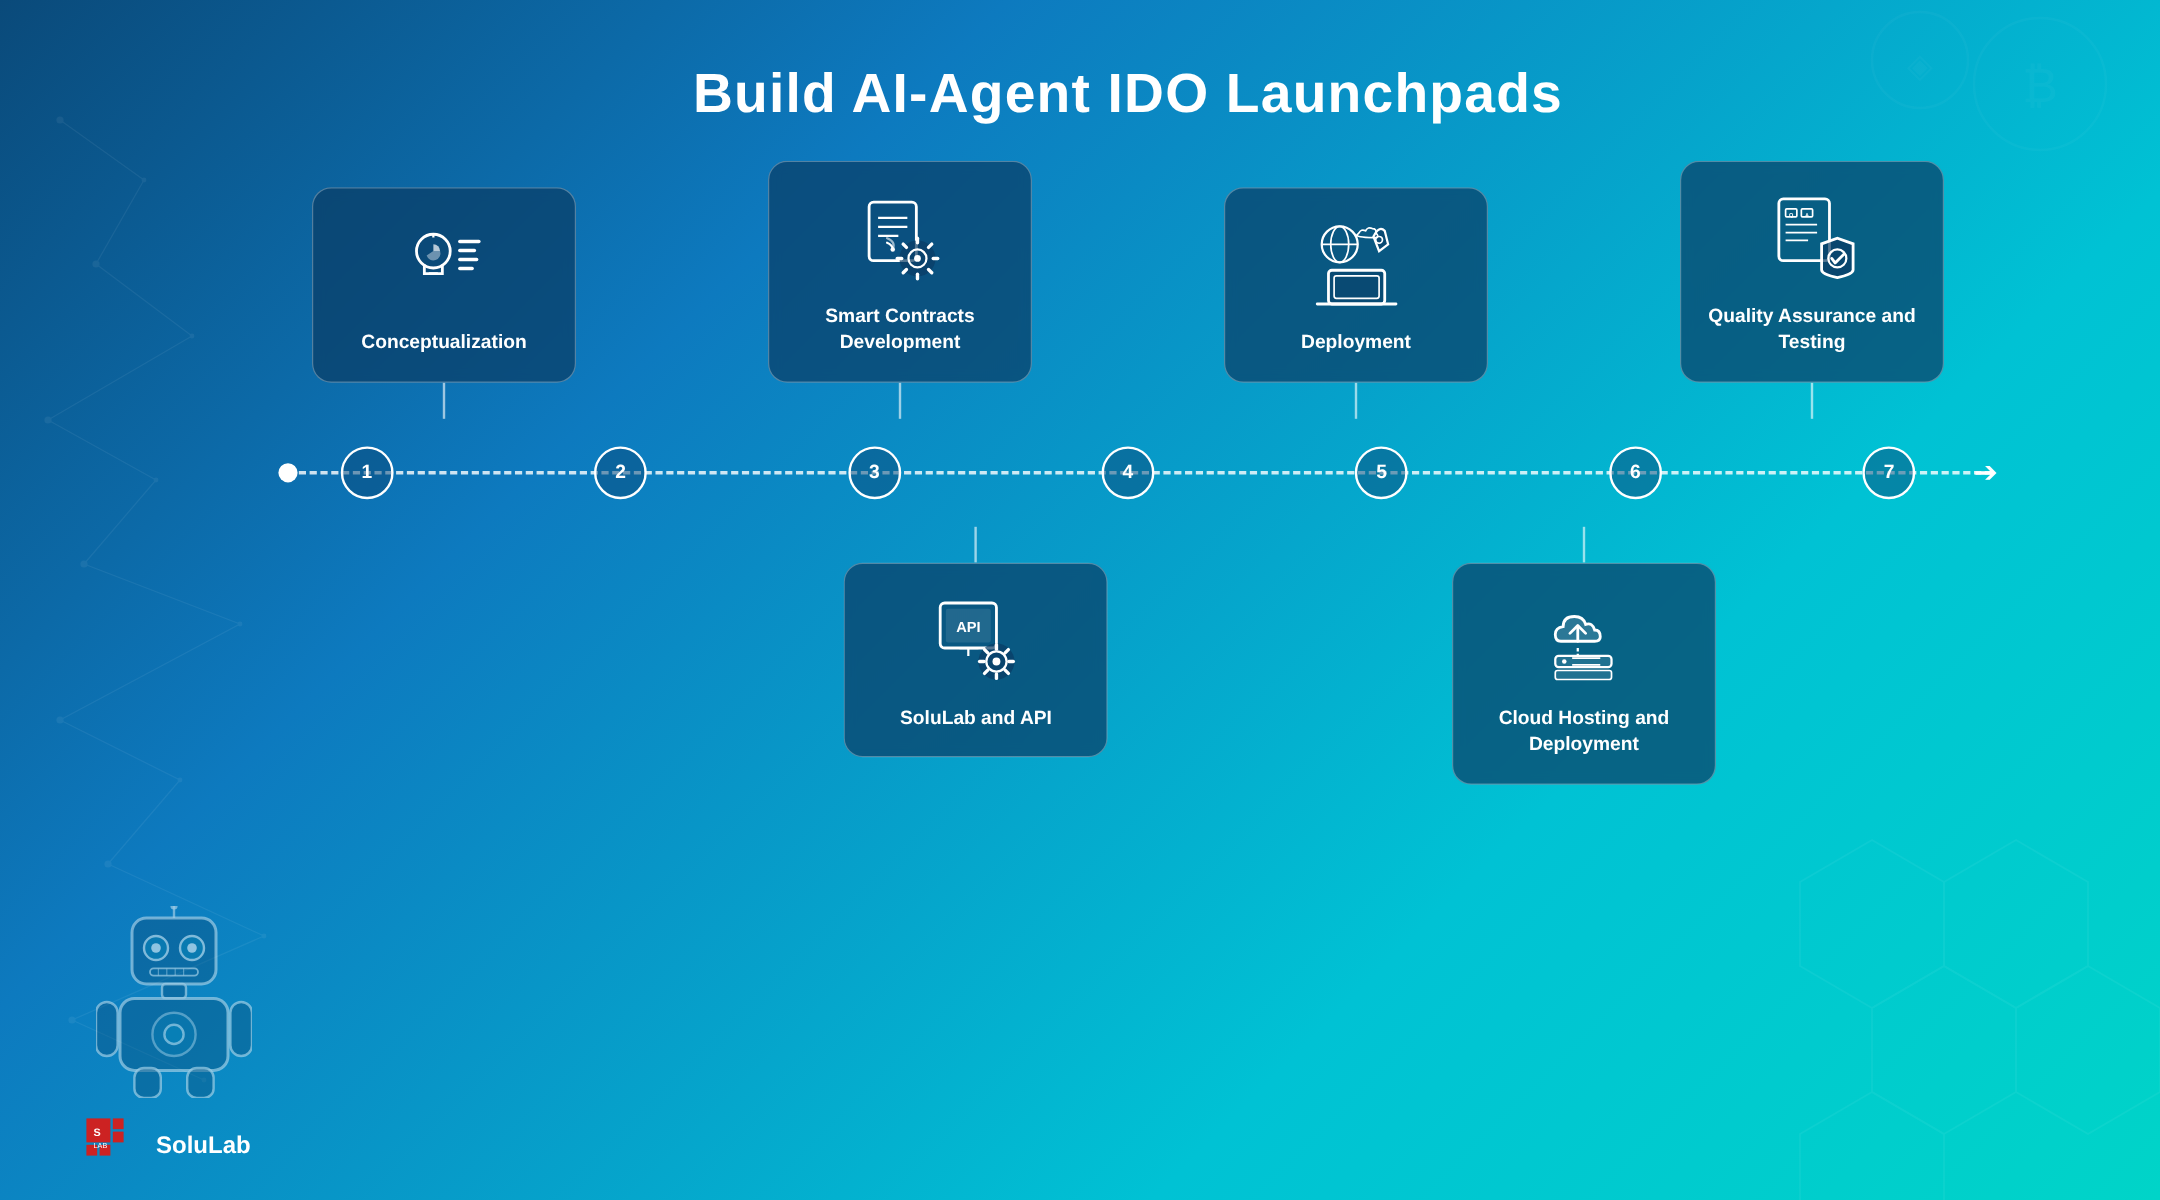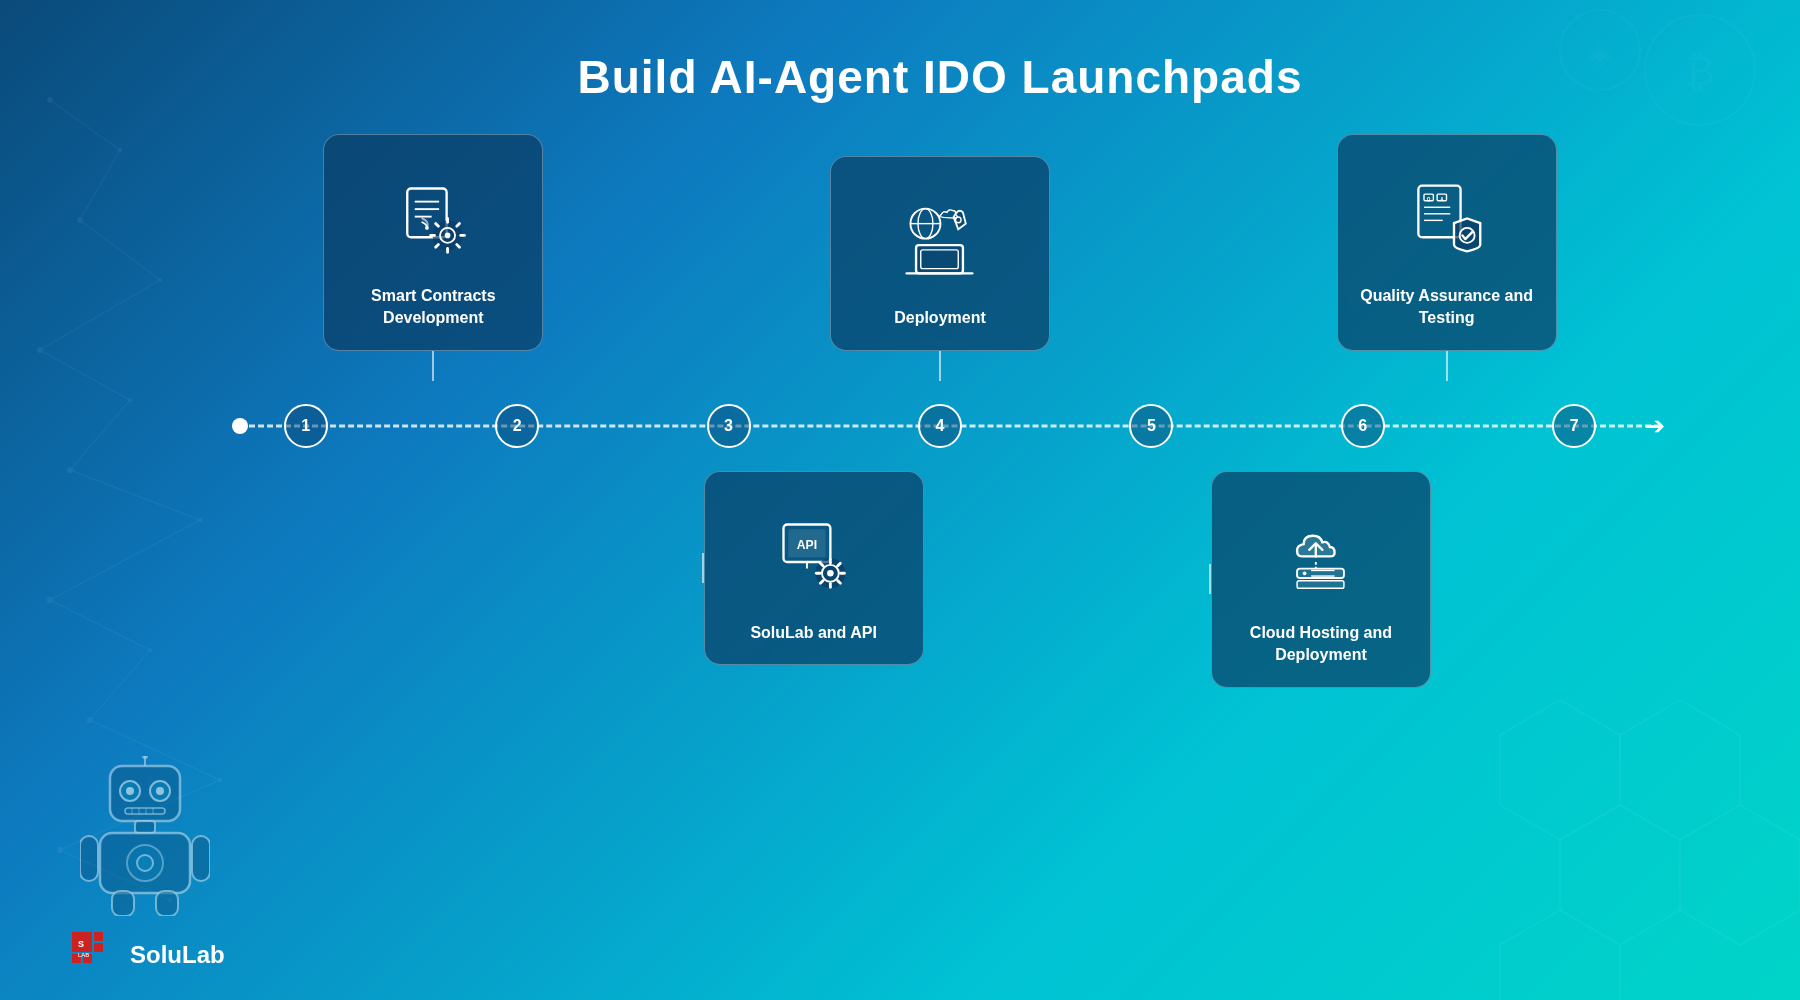--- a/index.html
+++ b/index.html
@@ -127,28 +127,27 @@
       align-items: flex-start;
       padding: 0 20px;
     }
 
     
     .card {
       width: 220px;
       background: rgba(10, 60, 100, 0.7);
       border: 1.5px solid rgba(255,255,255,0.3);
       border-radius: 16px;
-      padding: 43px 20px 20px;
+      padding: 23px 20px 20px;
       display: flex;
       flex-direction: column;
       align-items: center;
       text-align: center;
       color: white;
       backdrop-filter: blur(5px);
-      gap: 12px;
     }
 
     .card-icon {
       width: 80px;
       height: 80px;
       display: flex;
       align-items: center;
       justify-content: center;
       margin-bottom: 15px;
     }
@@ -183,21 +182,21 @@
       gap: 10px;
     }
 
     .logo-icon {
       width: 50px;
       height: 50px;
     }
 
     .logo-text {
       color: white;
-      font-size: 24px;
+      font-size: 20px;
       font-weight: 700;
     }
 
     
     .vert-line-top {
       width: 2px;
       height: 30px;
       background: rgba(255,255,255,0.6);
       margin: 0 auto;
     }
@@ -209,21 +208,21 @@
     }
 
     .top-card-wrapper {
       display: flex;
       flex-direction: column;
       align-items: center;
     }
 
     .bottom-card-wrapper {
       display: flex;
-      flex-direction: row;
+      flex-direction: column;
       align-items: center;
     }
 
     .spacer-card {
       width: 220px;
     }
 
     
     .bg-svg {
       position: absolute;
@@ -286,20 +285,43 @@
 </svg>
 
 <div class="main-content">
 
   <h1 class="title">Build AI-Agent IDO Launchpads</h1>
 
   <div class="process-container">
 
     <div class="top-row">
 
+      <div class="top-card-wrapper">
+        <div class="card">
+          <div class="card-icon">
+            <svg viewBox="0 0 80 80" fill="none" xmlns="http://www.w3.org/2000/svg">
+
+              <circle cx="30" cy="28" r="15" stroke="white" stroke-width="2.5" fill="none"></circle>
+              <path d="M22 40 L22 48 L38 48 L38 40" stroke="white" stroke-width="2.5" fill="none"></path>
+              <line x1="26" y1="48" x2="34" y2="48" stroke="white" stroke-width="2.5"></line>
+              <line x1="30" y1="13" x2="30" y2="16" stroke="white" stroke-width="2"></line>
+
+              <rect x="52" y="18" width="20" height="3" rx="1.5" fill="white"></rect>
+              <rect x="52" y="26" width="16" height="3" rx="1.5" fill="white"></rect>
+              <rect x="52" y="34" width="18" height="3" rx="1.5" fill="white"></rect>
+              <rect x="52" y="42" width="14" height="3" rx="1.5" fill="white"></rect>
+
+              <path d="M30 22 L30 28 L36 28 A6 6 0 0 0 30 22" fill="white" opacity="0.7"></path>
+              <path d="M30 28 L24 32 A6 6 0 0 0 36 28 Z" fill="white" opacity="0.4"></path>
+            </svg>
+          </div>
+          <div class="card-label">Conceptualization</div>
+        </div>
+        <div class="vert-line-bottom"></div>
+      </div>
 
       <div class="top-card-wrapper">
         <div class="card">
           <div class="card-icon">
             <svg viewBox="0 0 80 80" fill="none" xmlns="http://www.w3.org/2000/svg">
 
               <rect x="12" y="8" width="42" height="52" rx="4" stroke="white" stroke-width="2.5" fill="none"></rect>
               <line x1="20" y1="22" x2="46" y2="22" stroke="white" stroke-width="2"></line>
               <line x1="20" y1="30" x2="46" y2="30" stroke="white" stroke-width="2"></line>
               <line x1="20" y1="38" x2="38" y2="38" stroke="white" stroke-width="2"></line>

